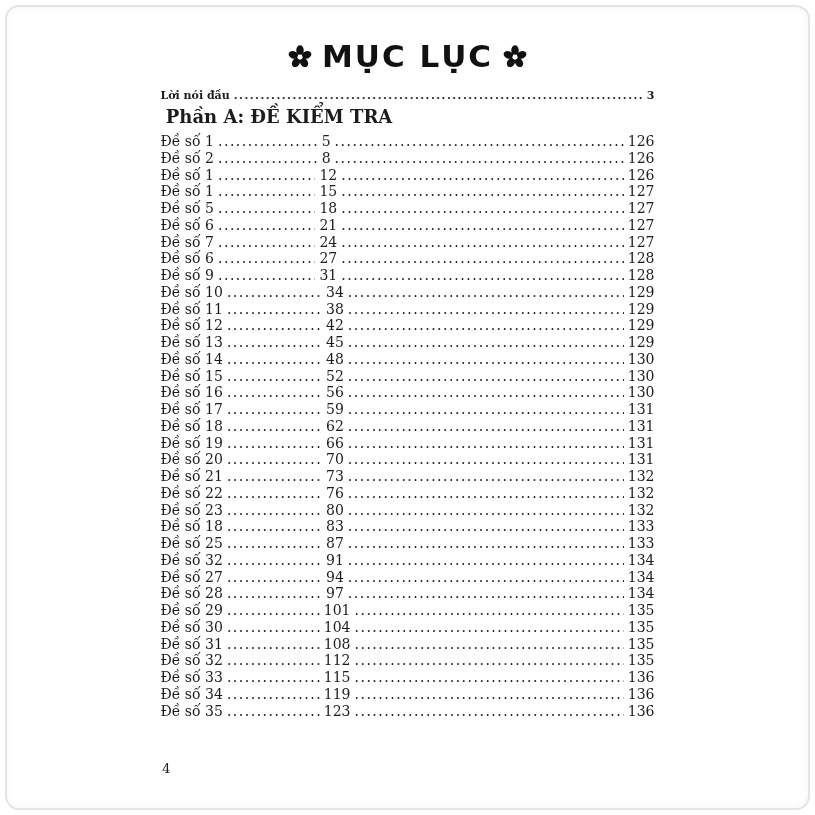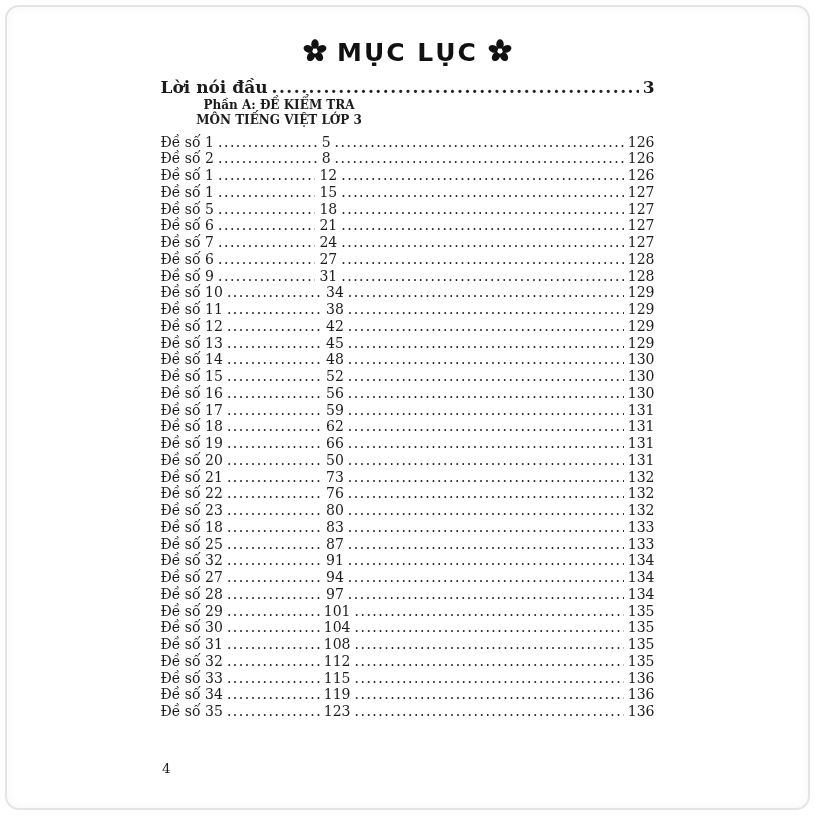--- a/index.html
+++ b/index.html
@@ -23,45 +23,45 @@
   .content {
     width: 494px;
     margin: 0 auto;
     padding-top: 38px;
   }
 
   .title-row {
     text-align: center;
     font-family: "DejaVu Sans", "Liberation Sans", sans-serif;
     font-weight: bold;
-    font-size: 25px;
+    font-size: 31px;
     letter-spacing: 2px;
     color: #111;
     margin-bottom: 10px;
     white-space: nowrap;
   }
   .flower-icon {
     display: inline-block;
     vertical-align: -2px;
     margin: 0 10px;
   }
 
   .preface-row {
     display: flex;
-    align-items: flex-end;
+    align-items: center;
     font-weight: bold;
-    font-size: 17px;
+    font-size: 11px;
     height: 18px;
   }
 
   .headers-row {
     display: flex;
     align-items: center;
     font-weight: bold;
-    font-size: 12px;
+    font-size: 18px;
     margin-top: 1px;
     margin-bottom: 5px;
   }
   .header-a { width: 48%; text-align: center; line-height: 1.28; }
   .header-b { width: 52%; text-align: center; line-height: 1.28; }
 
   .toc-entries { width: 100%; }
   .toc-row {
     display: flex;
     align-items: baseline;
@@ -127,21 +127,20 @@
 
   <div class="preface-row">
     <span class="entry-label">Lời nói đầu</span>
     <span class="leader"></span>
     <span class="page-b">3</span>
   </div>
 
   <div class="headers-row">
     <div class="header-a">
       <div>Phần A: ĐỀ KIỂM TRA</div>
-      <div>MÔN TIẾNG VIỆT LỚP 3</div>
     </div>
   </div>
 
   <div class="toc-entries">
   <div class="toc-row">
     <span class="entry-label">Đề số 1</span>
     <span class="leader"></span>
     <span class="page-a">5</span>
     <span class="leader leader-2"></span>
     <span class="page-b">126</span>
@@ -287,21 +286,21 @@
     <span class="entry-label">Đề số 19</span>
     <span class="leader"></span>
     <span class="page-a">66</span>
     <span class="leader leader-2"></span>
     <span class="page-b">131</span>
   </div>
 
   <div class="toc-row">
     <span class="entry-label">Đề số 20</span>
     <span class="leader"></span>
-    <span class="page-a">50</span>
+    <span class="page-a">70</span>
     <span class="leader leader-2"></span>
     <span class="page-b">131</span>
   </div>
 
   <div class="toc-row">
     <span class="entry-label">Đề số 21</span>
     <span class="leader"></span>
     <span class="page-a">73</span>
     <span class="leader leader-2"></span>
     <span class="page-b">132</span>

